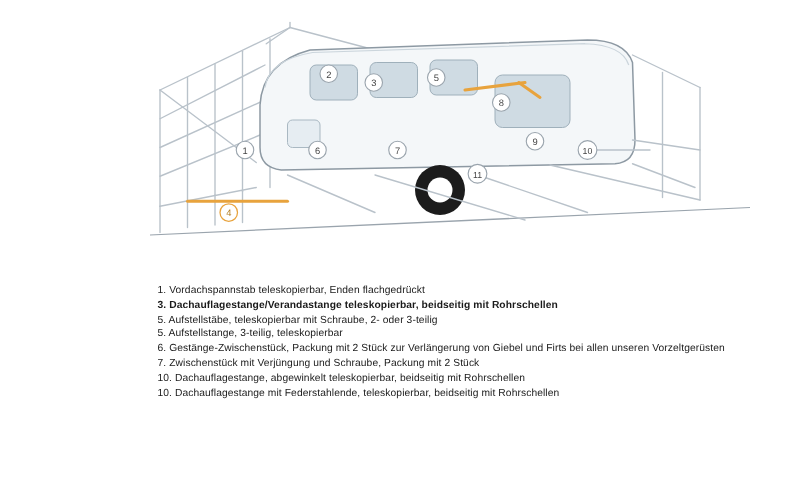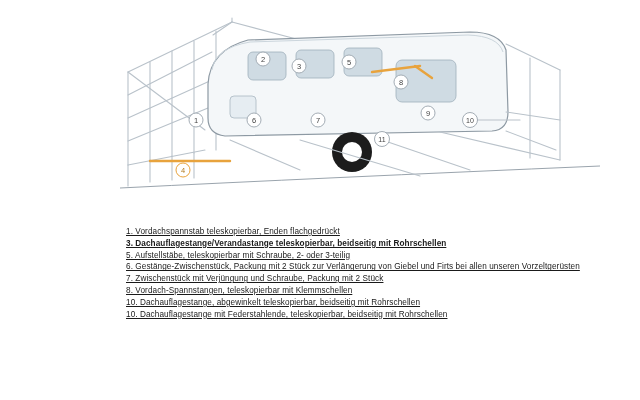--- a/index.html
+++ b/index.html
@@ -31,21 +31,20 @@
     left: 126px;
     top: 226px;
     width: 500px;
   }
   .legend-item {
     font-size: 8.2px;
     line-height: 11.8px;
     color: #1a1a1a;
     white-space: nowrap;
     letter-spacing: 0.01em;
-    text-decoration: underline;
   }
   .legend-item.bold {
     font-weight: bold;
   }
 </style>
 </head>
 <body>
 
 <div id="page">
 
@@ -164,20 +163,20 @@
         </g>
       </g>
 
     </svg>
   </div>
 
   <div id="legend">
     <div class="legend-item">1. Vordachspannstab teleskopierbar, Enden flachgedrückt</div>
     <div class="legend-item bold">3. Dachauflagestange/Verandastange teleskopierbar, beidseitig mit Rohrschellen</div>
     <div class="legend-item">5. Aufstellstäbe, teleskopierbar mit Schraube, 2- oder 3-teilig</div>
+    <div class="legend-item">5. Aufstellstange, 3-teilig, teleskopierbar</div>
     <div class="legend-item">6. Gestänge-Zwischenstück, Packung mit 2 Stück zur Verlängerung von Giebel und Firts bei allen unseren Vorzeltgerüsten</div>
     <div class="legend-item">7. Zwischenstück mit Verjüngung und Schraube, Packung mit 2 Stück</div>
-    <div class="legend-item">8. Vordach-Spannstangen, teleskopierbar mit Klemmschellen</div>
     <div class="legend-item">10. Dachauflagestange, abgewinkelt teleskopierbar, beidseitig mit Rohrschellen</div>
     <div class="legend-item">10. Dachauflagestange mit Federstahlende, teleskopierbar, beidseitig mit Rohrschellen</div>
   </div>
 
 </div>
 
 </body></html>

